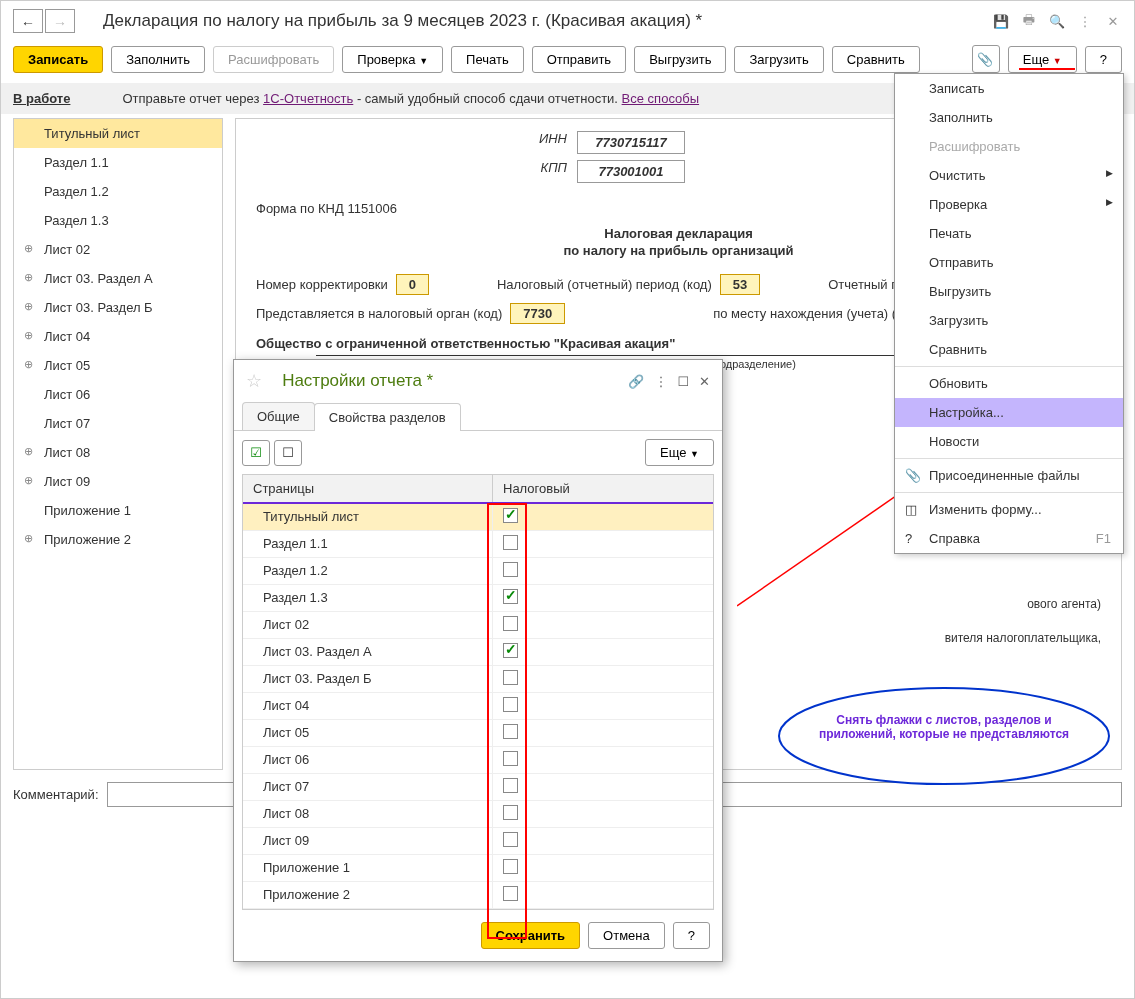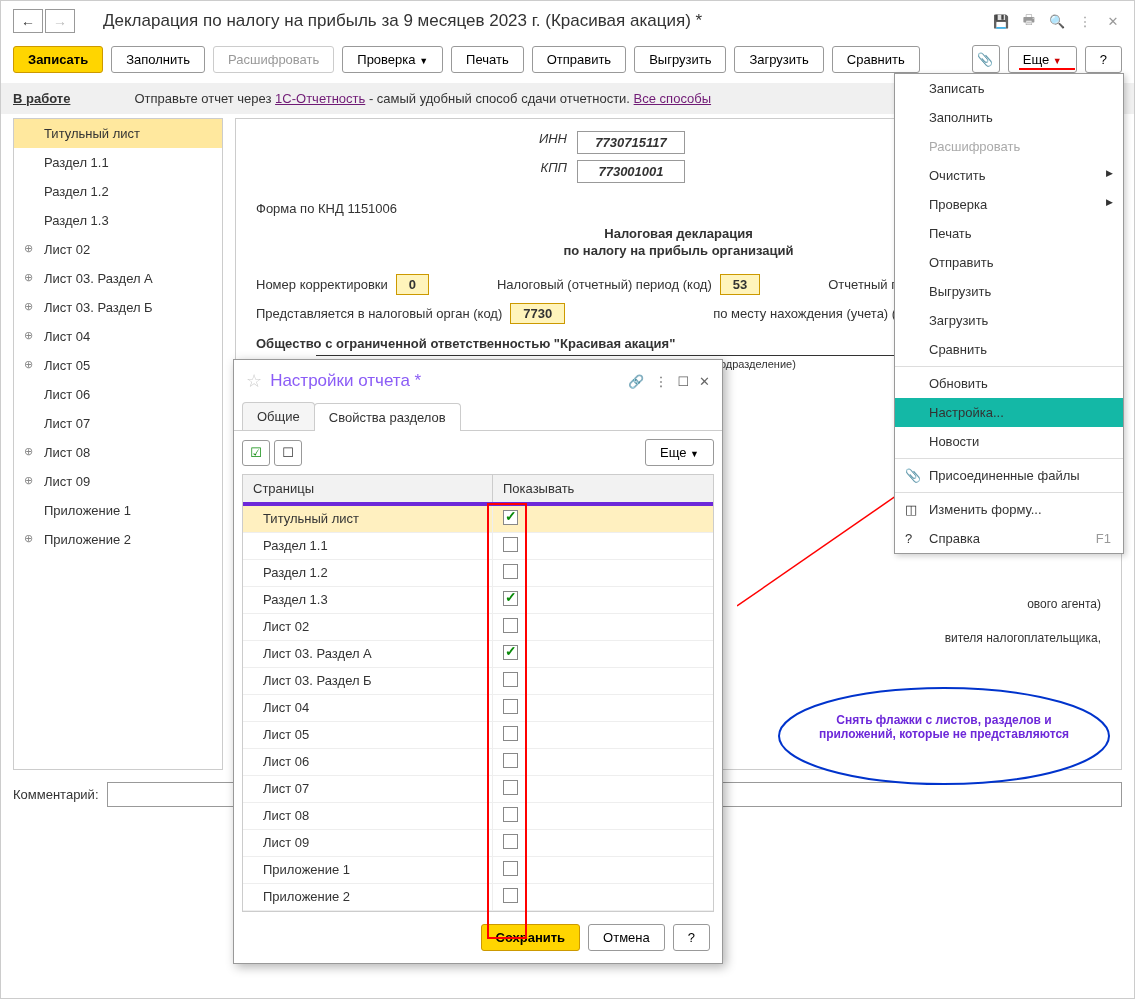--- a/index.html
+++ b/index.html
@@ -11,21 +11,21 @@
 .win-title { font-size: 17px; flex: 1; margin-left: 20px; }
 .title-icons { display: flex; gap: 10px; color: #999; }
 .title-icon { width: 18px; height: 18px; cursor: pointer; display: flex; align-items: center; justify-content: center; }
 .toolbar { display: flex; gap: 8px; padding: 4px 12px 10px; align-items: center; }
 .btn { border: 1px solid #999; background: #fff; padding: 5px 14px; font-size: 13px; cursor: pointer; border-radius: 3px; }
 .btn-yellow { background: #ffd500; font-weight: bold; border: 1px solid #cc9900; }
 .btn-disabled { color: #999; border-color: #ccc; }
 .btn-more { margin-left: auto; }
 .toolbar-spacer { flex: 1; }
 .clip-icon { width: 28px; height: 28px; border: 1px solid #999; border-radius: 3px; display: flex; align-items: center; justify-content: center; }
-.status-bar { background: #f0f0f0; padding: 8px 12px; display: flex; align-items: center; gap: 24px; font-size: 13px; }
+.status-bar { background: #f0f0f0; padding: 8px 12px; display: flex; align-items: center; gap: 12px; font-size: 13px; }
 .status-bar a { color: #701a75; text-decoration: underline; }
 .status-bar .work-label { font-weight: bold; text-decoration: underline; }
 .layout { display: flex; height: 660px; }
 .sidebar { width: 210px; border: 1px solid #ccc; margin: 4px 0 4px 12px; overflow-y: auto; }
 .side-item { padding: 7px 10px 7px 30px; cursor: pointer; position: relative; }
 .side-item.active { background: #ffe89e; }
 .side-item.expand::before { content: "⊕"; position: absolute; left: 10px; color: #888; font-size: 11px; }
 .content { flex: 1; border: 1px solid #ccc; margin: 4px 12px; padding: 12px 20px; overflow: auto; position: relative; }
 .form-row { display: flex; align-items: center; margin-bottom: 8px; gap: 8px; }
 .inn-block { text-align: center; margin-bottom: 4px; }
@@ -36,40 +36,40 @@
 .doc-title { text-align: center; font-weight: bold; margin: 10px 0 2px; }
 .doc-sub { text-align: center; font-weight: bold; }
 .org-sub { text-align: center; font-size: 11px; border-top: 1px solid #333; margin: 4px 60px 0; padding-top: 2px; }
 .yellow-cell { background: #fff4bb; border: 1px solid #cc9900; padding: 2px 12px; font-weight: bold; }
 .comment-row { padding: 8px 12px; display: flex; align-items: center; gap: 8px; }
 .comment-row input { flex: 1; border: 1px solid #999; padding: 4px; width: 120px; }
 
 
 .dropdown { position: absolute; right: 10px; top: 72px; width: 230px; background: #fff; border: 1px solid #999; box-shadow: 2px 2px 6px rgba(0,0,0,0.2); z-index: 100; }
 .dd-item { padding: 7px 16px 7px 34px; cursor: pointer; position: relative; font-size: 13px; }
-.dd-item.active { background: #14b8a6; }
+.dd-item.active { background: #c4b5fd; }
 .dd-item.disabled { color: #aaa; }
 .dd-sep { border-top: 1px solid #ddd; margin: 2px 0; }
 .dd-arrow::after { content: "▶"; position: absolute; right: 10px; font-size: 9px; color: #333; }
 .dd-item .shortcut { position: absolute; right: 12px; color: #999; }
 .dd-item .dd-ico { position: absolute; left: 10px; width: 16px; height: 16px; }
 
 
 .modal { position: absolute; left: 232px; top: 358px; width: 490px; background: #fff; border: 1px solid #999; box-shadow: 3px 3px 10px rgba(0,0,0,0.3); z-index: 50; }
 .modal-header { display: flex; align-items: center; padding: 10px 12px; gap: 8px; }
-.modal-title { font-size: 17px; color: #8b5cf6; flex: 1; }
+.modal-title { font-size: 17px; color: #4d7c0f; flex: 1; margin-left: 12px; }
 .modal-icons { display: flex; gap: 10px; color: #666; }
 .m-icon { cursor: pointer; }
 .tabs { display: flex; border-bottom: 1px solid #ccc; padding: 0 8px; }
 .tab { padding: 6px 14px; border: 1px solid #ccc; border-bottom: none; background: #f5f5f5; cursor: pointer; margin-right: -1px; border-radius: 4px 4px 0 0; }
 .tab.active { background: #fff; position: relative; top: 1px; }
 .modal-toolbar { padding: 8px; display: flex; gap: 4px; align-items: center; }
 .tb-btn { width: 28px; height: 26px; border: 1px solid #999; border-radius: 3px; display: flex; align-items: center; justify-content: center; cursor: pointer; background: #fff; }
 .table { border: 1px solid #ccc; margin: 0 8px; }
-.thead { display: flex; background: #f2f2f2; border-bottom: 4px solid #6d28d9; }
+.thead { display: flex; background: #f2f2f2; border-bottom: 2px solid #6d28d9; }
 .th { padding: 6px 10px; }
 .th1 { flex: 1; border-right: 1px solid #ccc; }
 .th2 { width: 220px; }
 .trow { display: flex; border-bottom: 1px solid #eee; }
 .trow.sel { background: #fff0c0; }
 .td1 { flex: 1; padding: 5px 20px; border-right: 1px solid #eee; }
 .td2 { width: 220px; padding: 4px 10px; }
 .chk { width: 15px; height: 15px; border: 1px solid #888; display: inline-block; position: relative; }
 .chk.checked { background: #fff; }
 .chk.checked::after { content: "✓"; color: #0a8a0a; font-weight: bold; position: absolute; top: -3px; left: 1px; font-size: 14px; }
@@ -238,21 +238,21 @@
       <div class="tb-btn">
           <span style="color:#0a8a0a">☑</span>
         </div>
       <div class="tb-btn">☐</div>
       <div style="flex:1"></div>
       <button class="btn"><span>Еще</span> <span style="font-size:9px">▼</span></button>
     </div>
     <div class="table" style="position:relative">
       <div class="thead">
         <div class="th th1">Страницы</div>
-        <div class="th th2">Показывать</div>
+        <div class="th th2">Налоговый</div>
       </div>
       <div id="table-body">
           <div class="trow sel">
             <div class="td1">Титульный лист</div>
             <div class="td2"><span class="chk checked"></span></div>
           </div>
           <div class="trow">
             <div class="td1">Раздел 1.1</div>
             <div class="td2"><span class="chk"></span></div>
           </div>

